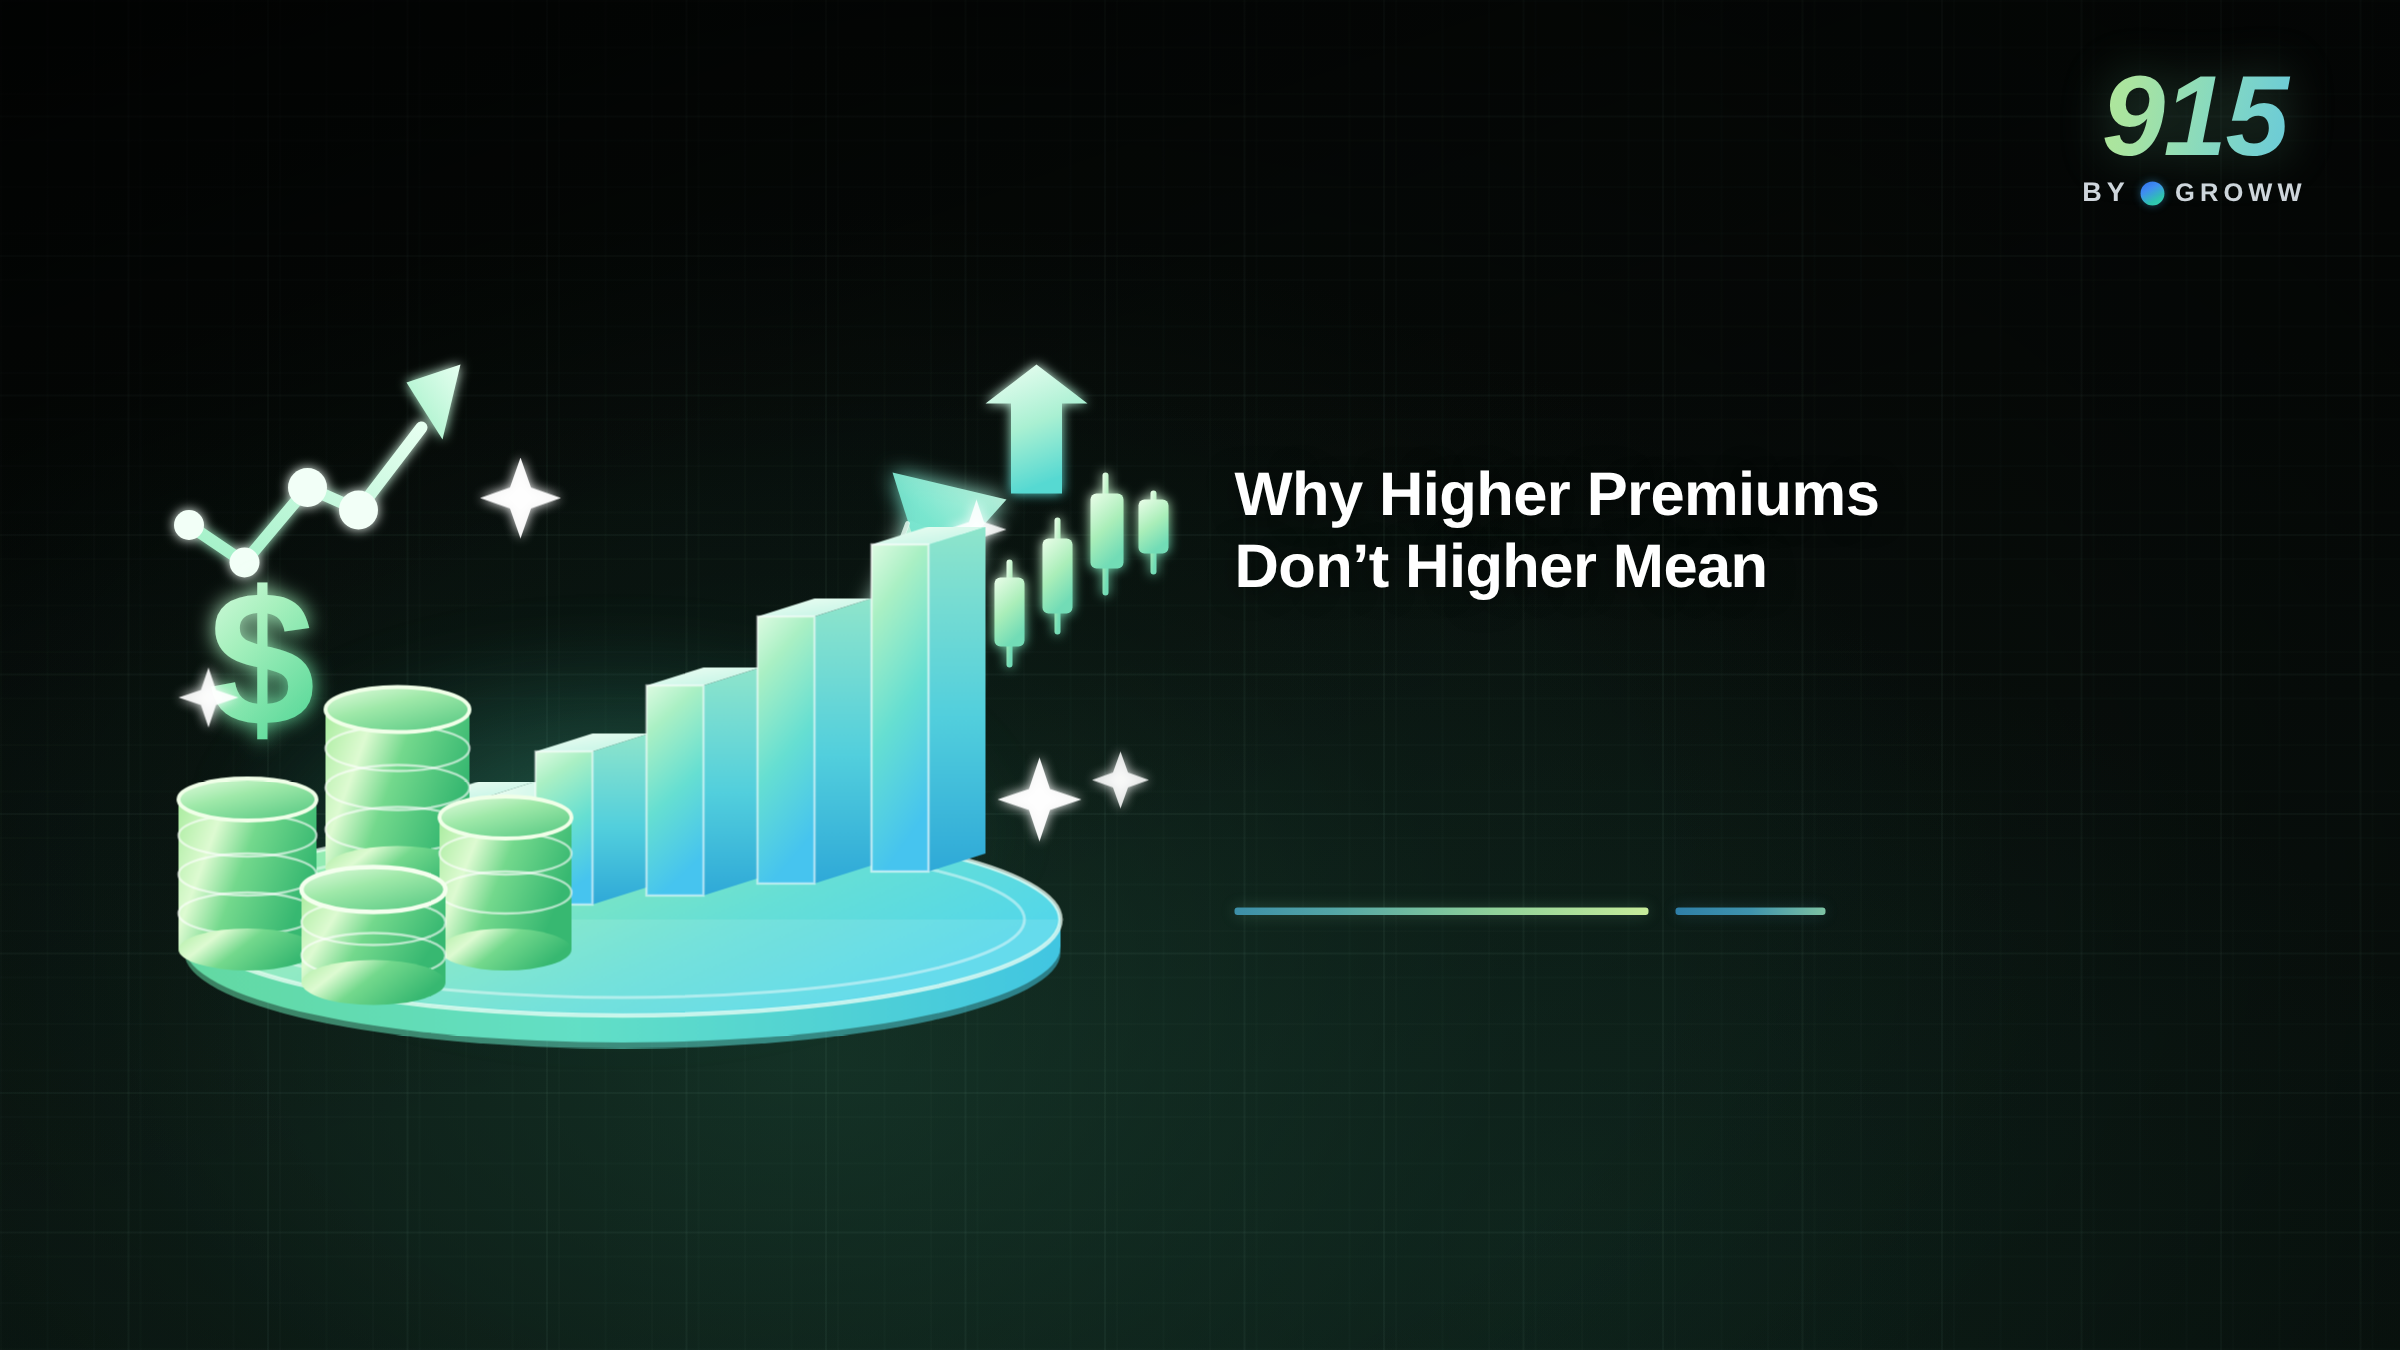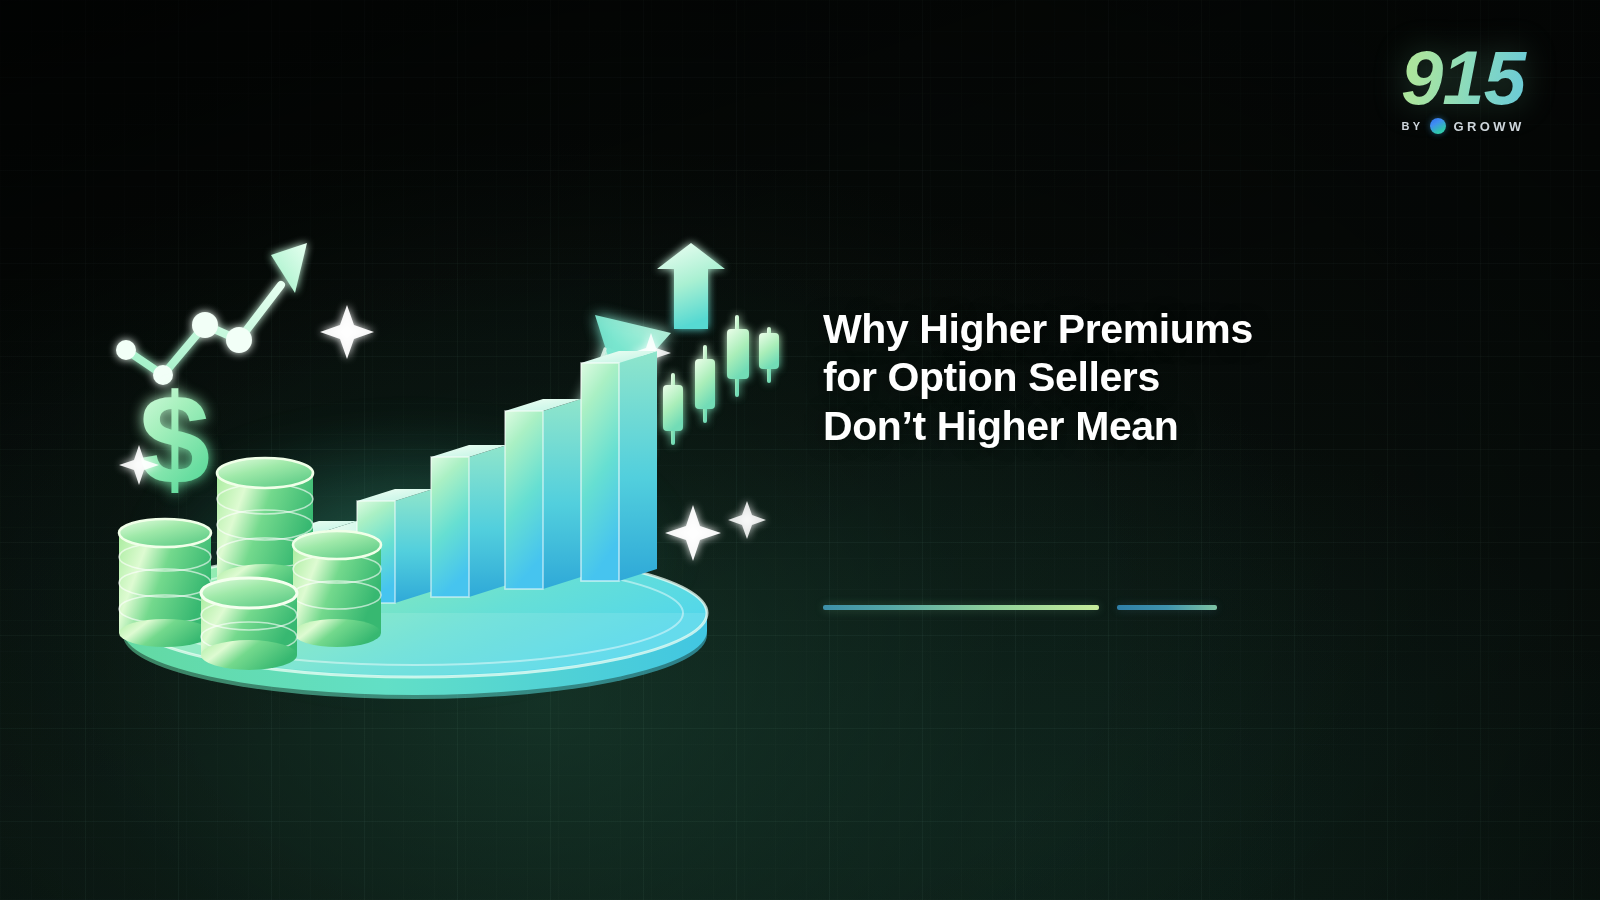--- a/index.html
+++ b/index.html
@@ -77,31 +77,31 @@
     color:transparent;
     -webkit-text-fill-color:transparent;
     filter:drop-shadow(0 0 16px rgba(130,220,180,0.28));
   }
   .logo-by-row {
     display:flex; align-items:center; justify-content:center;
     gap:7px;
     margin-top:4px;
   }
   .logo-by {
-    font-size:11px; font-weight:600; letter-spacing:3.4px;
+    font-size:18px; font-weight:600; letter-spacing:3.4px;
     color:#cfd6dc;
   }
   .logo-dot {
     width:16px; height:16px; border-radius:50%;
     background:linear-gradient(150deg,#2f6df0 0%, #3f8ef2 34%, #2fc3b0 72%, #37d6b2 100%);
     flex:0 0 auto;
     box-shadow:0 0 6px rgba(60,160,220,0.45);
   }
   .logo-groww {
-    font-size:13px; font-weight:600; letter-spacing:3.4px;
+    font-size:17px; font-weight:600; letter-spacing:3.4px;
     color:#cfd6dc;
   }
 
   
   .headline-block {
     position:absolute;
     left:823px; top:305px;
     width:700px;
     z-index:30;
   }
@@ -407,21 +407,20 @@
           <ellipse cx="154" cy="440" rx="48" ry="15" fill="url(#gCoin)"></ellipse>
           <ellipse cx="154" cy="378" rx="48" ry="15" fill="url(#gCoinTop)" stroke="#f4ffee" stroke-width="3"></ellipse>
         </g>
       </g>
     </svg>
   </div>
 
   <div class="headline-block">
     <h1 class="headline">
       <span class="l">Why Higher Premiums</span>
-      <span class="l">for Option Sellers</span>
       <span class="l">Don’t Higher Mean</span>
     </h1>
   </div>
 
   <div class="rule-row">
     <div class="rule rule-a"></div>
     <div class="rule rule-b"></div>
   </div>
 
   <div class="logo-block">

